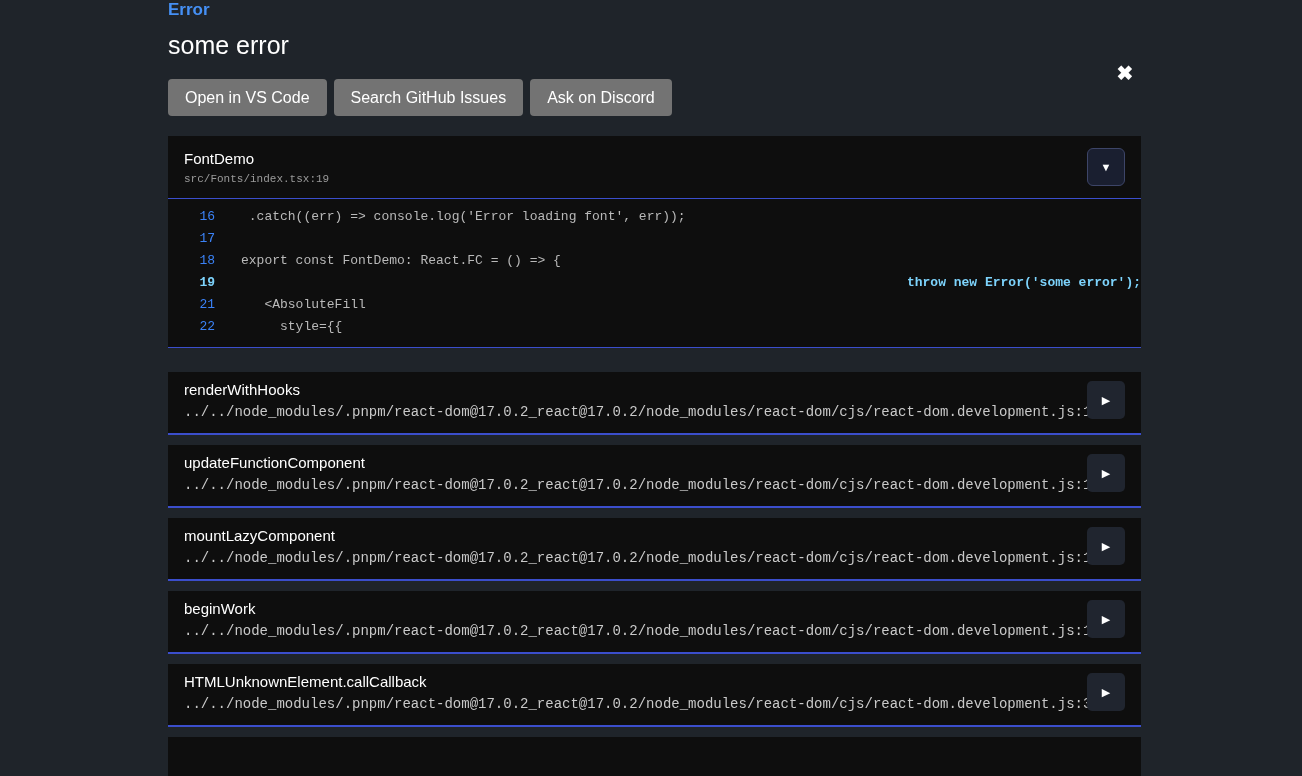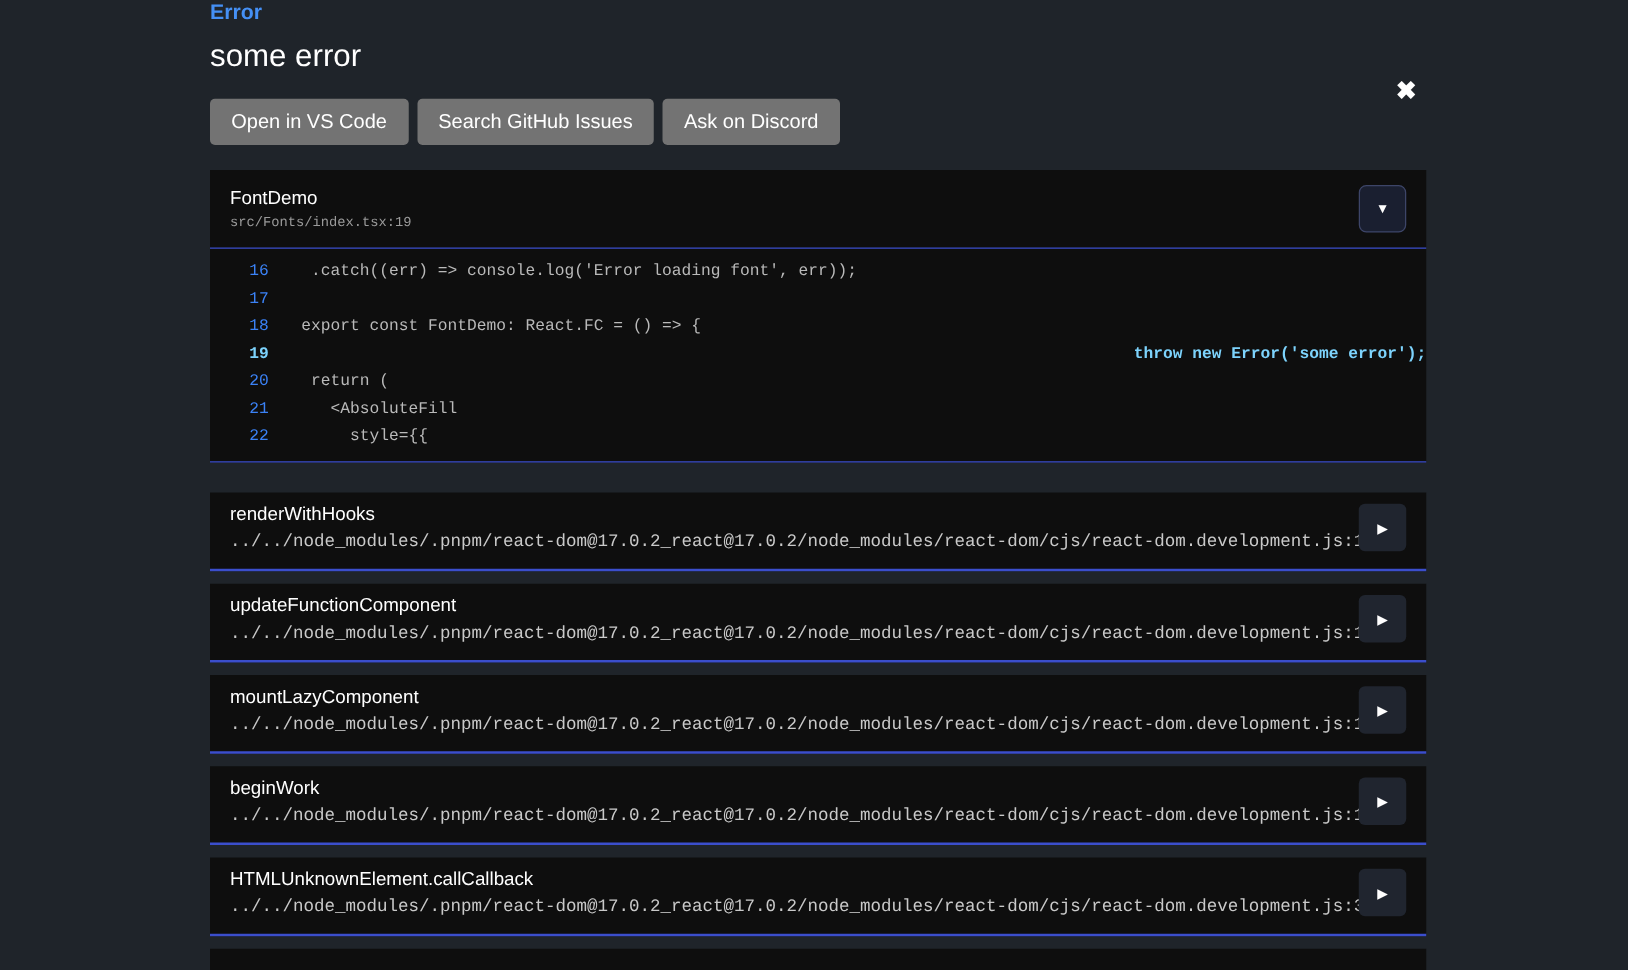--- a/index.html
+++ b/index.html
@@ -103,24 +103,20 @@
   </div>
         <div class="code-line">
     <span class="line-no">18</span>
     <span class="code-text">export const FontDemo: React.FC = () =&gt; {</span>
   </div>
         <div class="code-line hl">
     <span class="line-no">19</span>
     <span class="code-text">throw new Error('some error');</span>
   </div>
         <div class="code-line">
-    <span class="line-no">20</span>
-    <span class="code-text"> return (</span>
-  </div>
-        <div class="code-line">
     <span class="line-no">21</span>
     <span class="code-text">   &lt;AbsoluteFill</span>
   </div>
         <div class="code-line">
     <span class="line-no">22</span>
     <span class="code-text">     style={{</span>
   </div>
       </div>
   </div>
 

